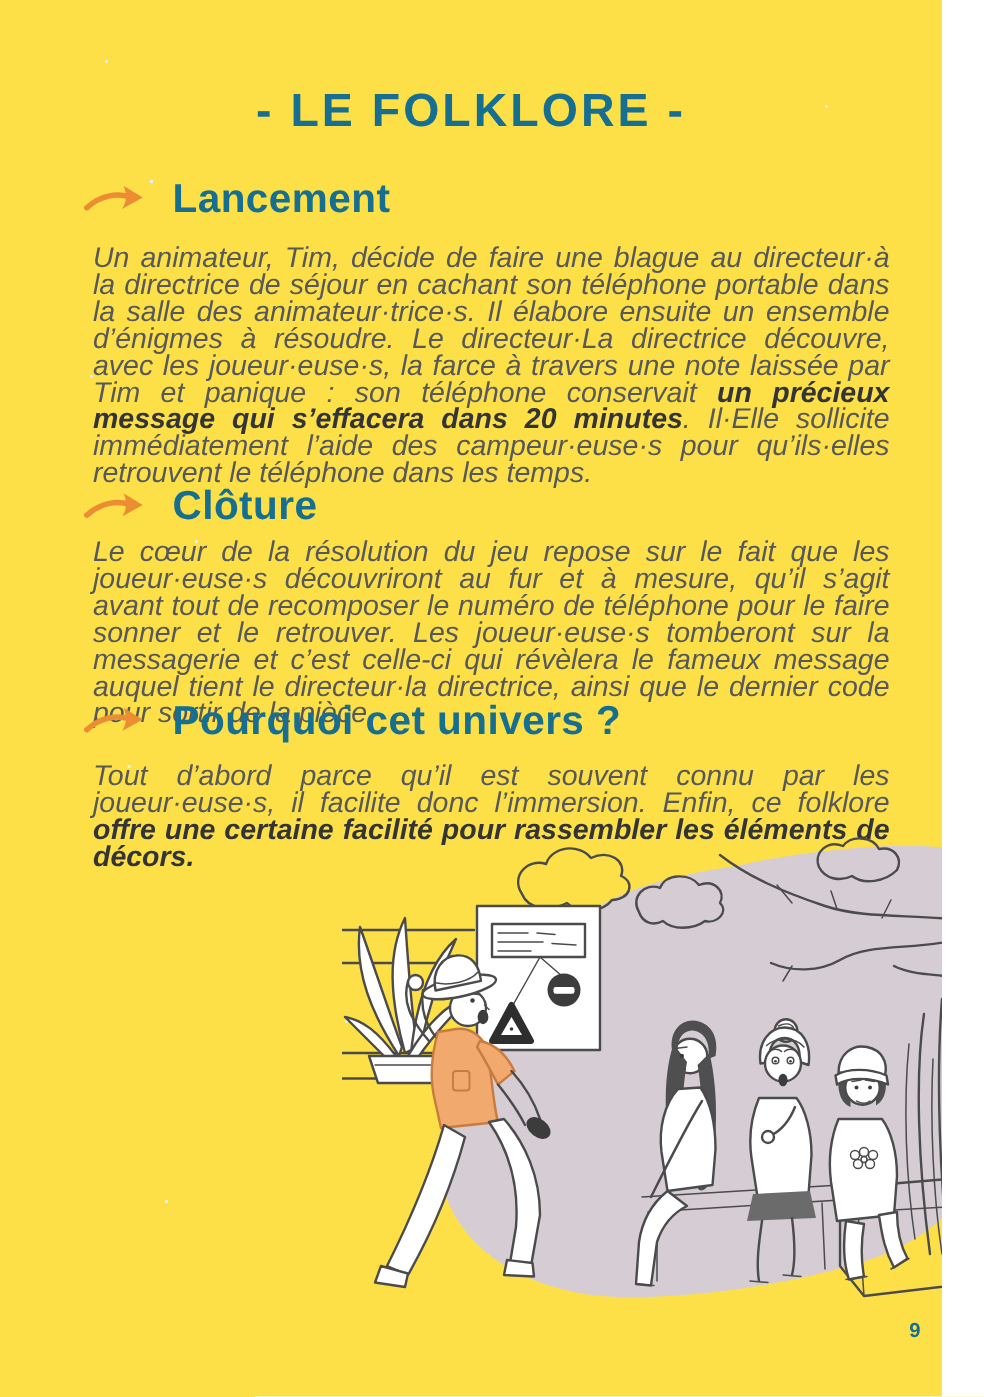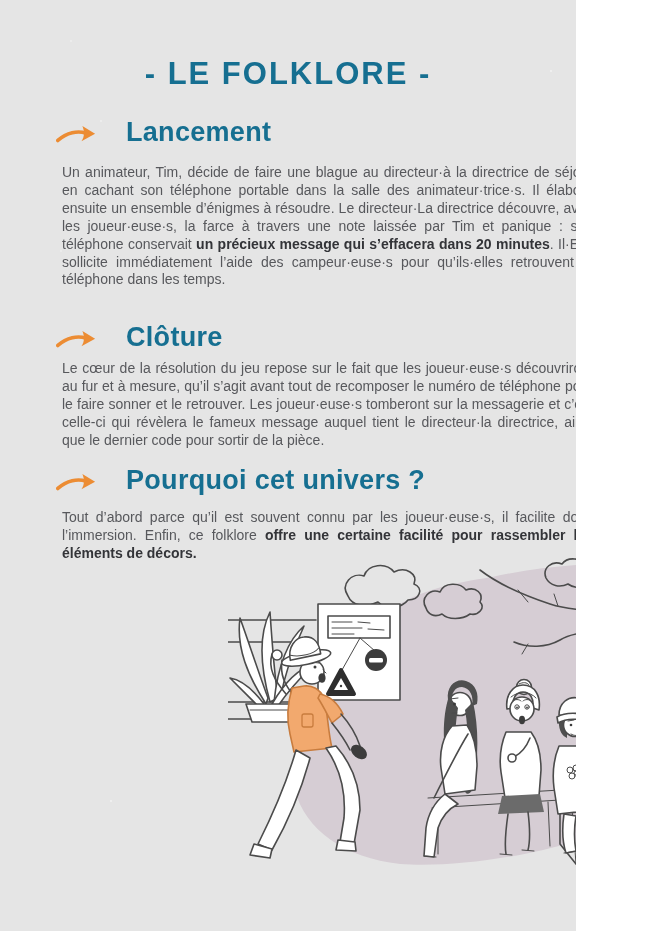--- a/index.html
+++ b/index.html
@@ -1,28 +1,28 @@
 <!DOCTYPE html>
 <html style="--teal: #166f91; --orange: #ec8c33; --body-text: #57585c; --bold-text: #333438; --blob: #d6cdd4; --shirt: #f2a96e; --shirt-line: #c87c3e; --line: #4b4b4b;"><head>
 <meta charset="utf-8">
 <style>
   html,body{margin:0;padding:0;background:#fff;}
-  .page{position:relative;width:576px;height:931px;background:#e5e5e5;overflow:hidden;
+  .page{position:relative;width:628px;height:931px;background:#fde047;overflow:hidden;
         font-family:"Liberation Sans","DejaVu Sans",sans-serif;}
   .speckles{position:absolute;left:70px;top:40px;width:2px;height:2px;background:#ececec;
         box-shadow:30px 80px #ededed, -10px 210px #ececec, 60px 320px #efefef, 15px 470px #ededed,
         480px 30px #efefef, 160px 640px #ededed, 40px 760px #efefef;}
   .title{position:absolute;top:56px;left:0;width:100%;margin:0;text-align:center;
         font-size:31px;font-weight:700;letter-spacing:2px;color:var(--teal,#166f91);}
-  .head{position:absolute;left:56px;display:flex;align-items:center;gap:30px;}
+  .head{position:absolute;left:56px;display:flex;gap:19px;}
   .head h2{margin:0;font-size:27px;font-weight:700;color:var(--teal,#166f91);letter-spacing:.3px;}
   .arrow-icon{width:40px;height:24px;flex:0 0 auto;margin-top:4px;}
   #h1row{top:117px}#p1{top:164px}#h2row{top:322px}#p2{top:360px}#h3row{top:465px}#p3{top:509px}
-  .body-par{position:absolute;left:62px;width:531px;margin:0;font-size:14px;line-height:17.9px;
-        text-align:justify;color:var(--body-text,#57585c);}
+  .body-par{position:absolute;left:62px;width:531px;margin:0;font-size:19px;line-height:17.9px;
+        text-align:justify;color:var(--body-text,#57585c);font-style:italic;}
   .body-par b{color:var(--bold-text,#333438);}
   .illu{position:absolute;left:228px;top:556px;width:428px;height:318px;}
   .pagenum{position:absolute;left:594px;top:879px;width:32px;text-align:center;
         font-size:13.5px;font-weight:700;color:var(--teal,#166f91);}
   
   .ln{fill:none;stroke:var(--line,#4b4b4b);stroke-width:1.6;stroke-linecap:round;stroke-linejoin:round;}
   .lnthin{fill:none;stroke:var(--line,#4b4b4b);stroke-width:1;stroke-linecap:round;}
   .wh{fill:#fff;stroke:var(--line,#4b4b4b);stroke-width:1.6;stroke-linejoin:round;}
   .dk{fill:#3c3c3c;stroke:none;}
   .hair{fill:#4f4f4f;stroke:none;}

